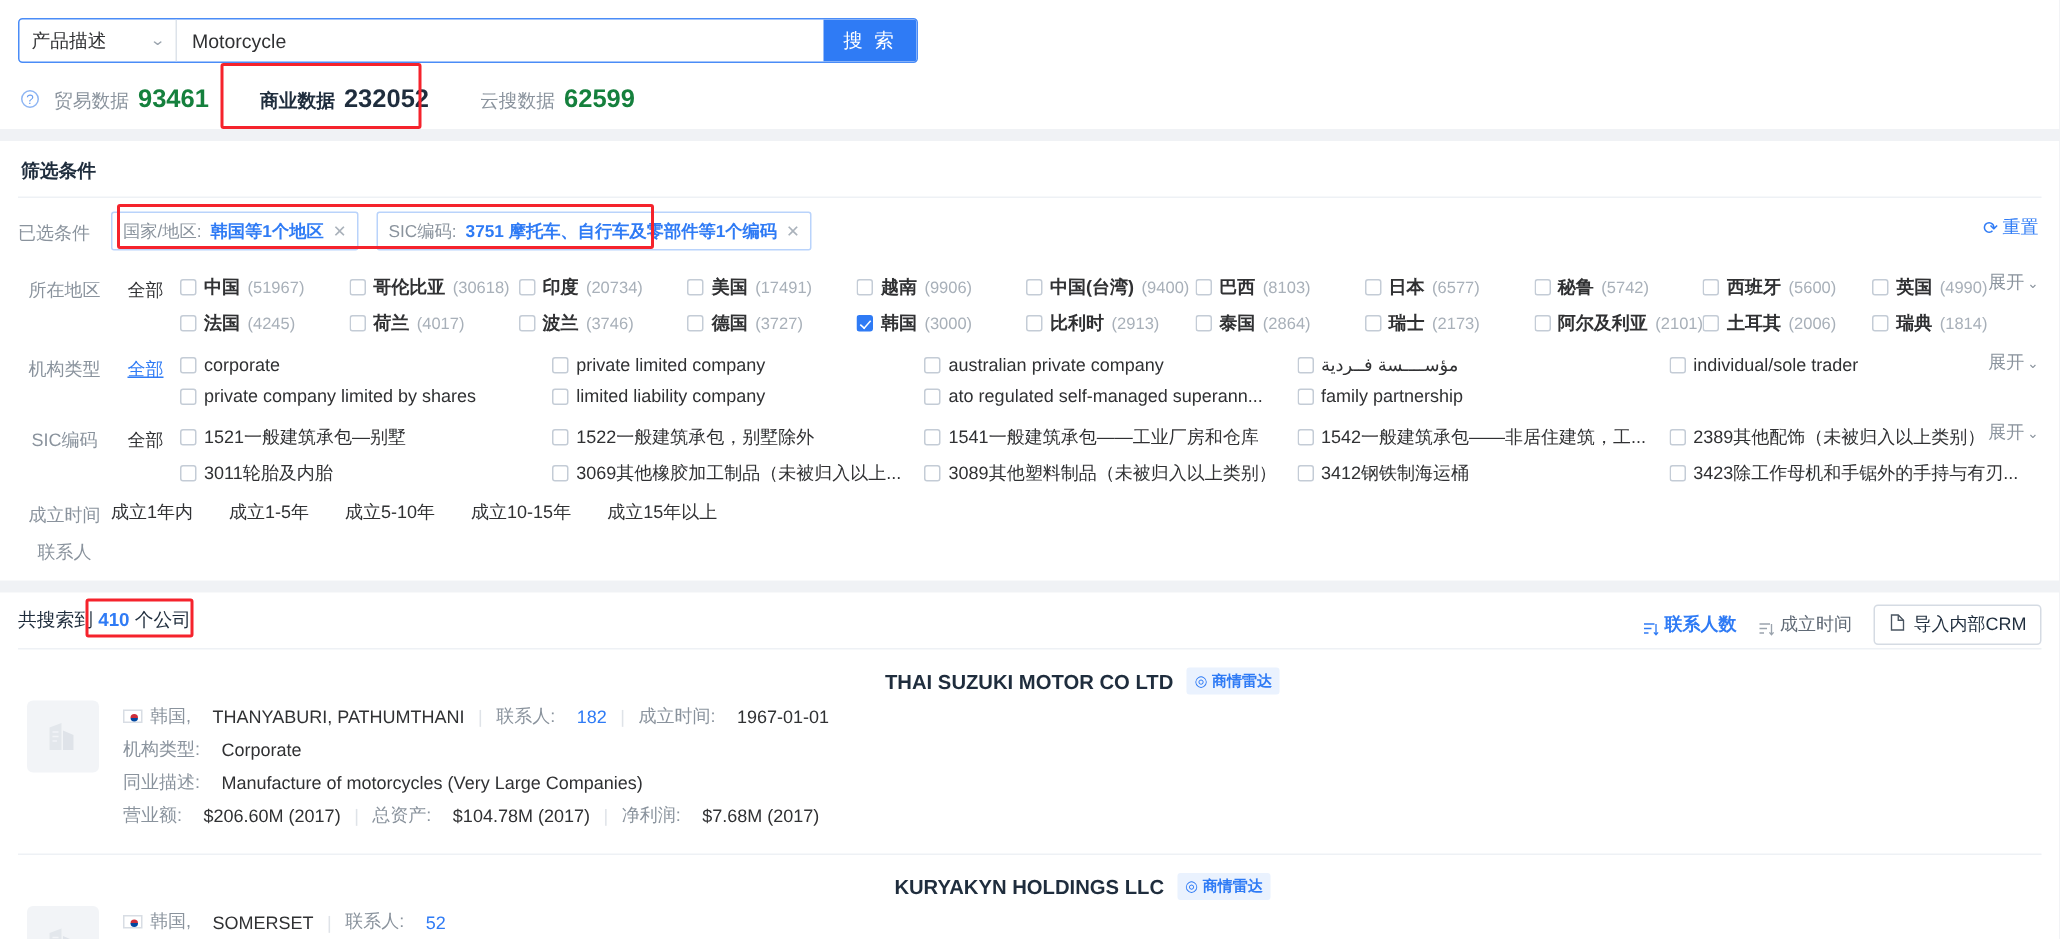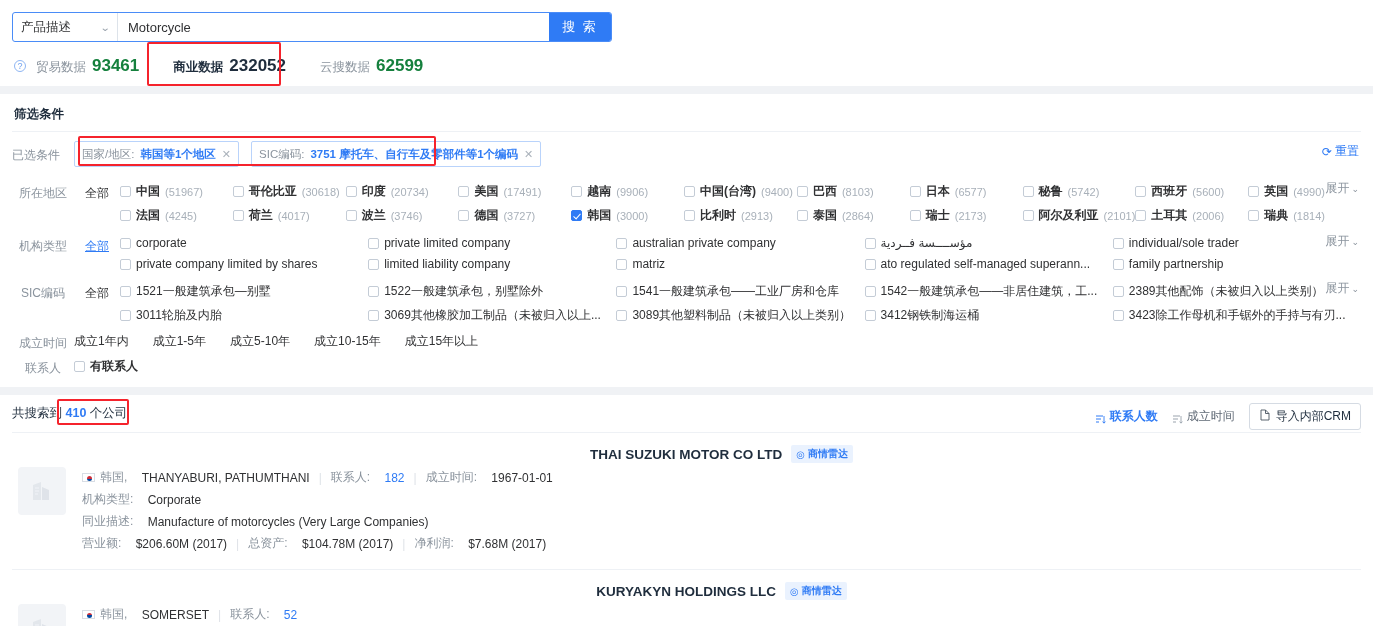--- a/index.html
+++ b/index.html
@@ -309,24 +309,20 @@
             <div class="chk trunc">
               <span class="box"></span>
               <span class="nm thin">private company limited by shares</span>
             </div>
             <div class="chk trunc">
               <span class="box"></span>
               <span class="nm thin">limited liability company</span>
             </div>
             <div class="chk trunc">
               <span class="box"></span>
-              <span class="nm thin">matriz</span>
-            </div>
-            <div class="chk trunc">
-              <span class="box"></span>
               <span class="nm thin">ato regulated self-managed superann...</span>
             </div>
             <div class="chk trunc">
               <span class="box"></span>
               <span class="nm thin">family partnership</span>
             </div>
           </div>
       </div>
       <div class="expand">
         <span>展开</span><span class="chev">⌄</span>
@@ -393,26 +389,20 @@
             <span class="tchip">成立1-5年</span>
             <span class="tchip">成立5-10年</span>
             <span class="tchip">成立10-15年</span>
             <span class="tchip">成立15年以上</span>
           </div>
       </div>
     </div>
 
     <div class="frow" style="padding:4px 0 4px 0;">
       <div class="flabel">联系人</div>
-      <div class="fbody">
-        <div class="chk">
-          <span class="box"></span>
-          <span class="nm">有联系人</span>
-        </div>
-      </div>
     </div>
   </div>
 
   <div class="results">
     <div class="res-head">
       <div class="res-count">
         <span>共搜索到</span>
         <b>410</b>
         <span>个公司</span>
       </div>

